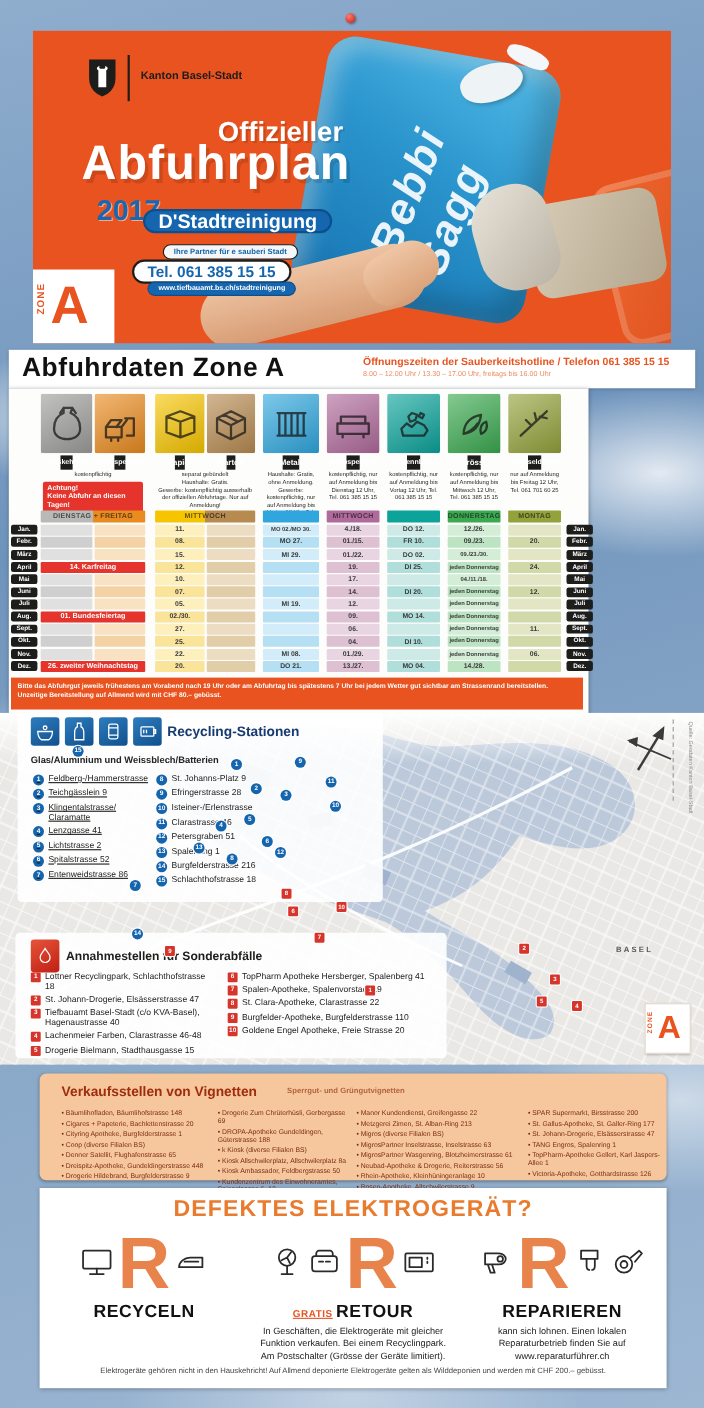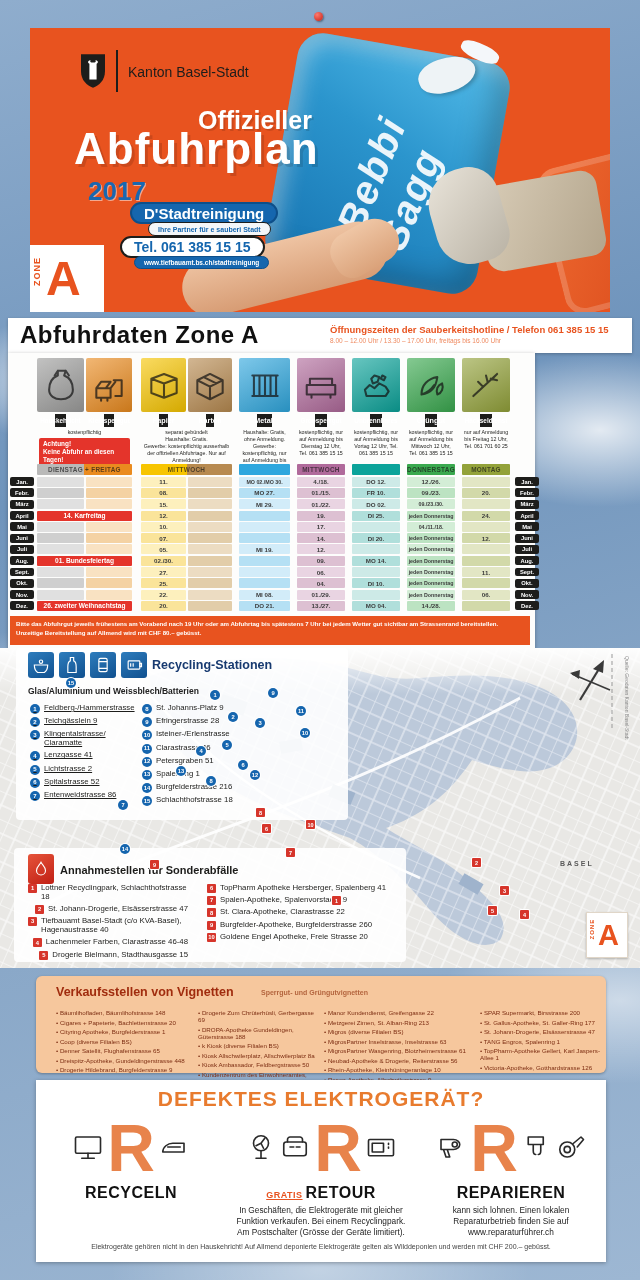--- a/index.html
+++ b/index.html
@@ -10,37 +10,37 @@
       radial-gradient(220px 110px at 600px 430px, rgba(255,255,255,.8), rgba(255,255,255,0) 70%),
       radial-gradient(200px 100px at 40px 700px, rgba(255,255,255,.5), rgba(255,255,255,0) 70%),
       radial-gradient(260px 120px at 620px 1000px, rgba(255,255,255,.55), rgba(255,255,255,0) 70%),
       radial-gradient(300px 140px at 320px 1270px, rgba(255,255,255,.4), rgba(255,255,255,0) 70%),
       linear-gradient(165deg,#8fadcd 0%,#6f94bc 35%,#86a5c6 60%,#9db7d3 100%);}
   .abs{position:absolute;}
   
   .poster{left:30px;top:28px;width:580px;height:284px;background:#e8531f;overflow:hidden;}
   .coat{left:48px;top:25px;width:30px;height:36px;color:#1d1d1b;}
   .coat-div{left:86px;top:22px;width:2px;height:42px;background:#1d1d1b;}
-  .canton{left:98px;top:36px;font-size:14px;font-weight:normal;color:#1d1d1b;}
+  .canton{left:98px;top:36px;font-size:10px;font-weight:bold;color:#1d1d1b;}
   .bag{left:250px;top:18px;width:215px;height:235px;transform:rotate(10deg);border-radius:26px;
       background:linear-gradient(205deg,#55bdea 0%,#2b95cd 45%,#1673b1 100%);
       box-shadow:inset -14px -10px 30px rgba(0,0,0,.25), inset 10px 8px 20px rgba(255,255,255,.35);}
   .bag-txt{position:absolute;color:rgba(255,255,255,.9);font-weight:bold;font-style:italic;transform:rotate(-78deg);font-size:40px;letter-spacing:2px;}
   .knot{left:388px;top:30px;width:58px;height:34px;background:#eef3f6;border-radius:45% 55% 50% 50%;transform:rotate(-18deg);box-shadow:2px 2px 4px rgba(0,0,0,.25);}
   .knot2{left:430px;top:16px;width:40px;height:16px;background:#f4f7fa;border-radius:40%;transform:rotate(24deg);}
   .glove{left:402px;top:140px;width:72px;height:96px;background:linear-gradient(140deg,#e9e4da,#b9b2a4);border-radius:36px 30px 26px 34px;transform:rotate(-16deg);}
   .cuff{left:452px;top:150px;width:120px;height:86px;background:linear-gradient(120deg,#d9cdb8,#b3a58c);border-radius:16px;transform:rotate(-10deg);}
   .sleeve{left:520px;top:128px;width:120px;height:150px;background:linear-gradient(120deg,#ef6a30,#d8481a);border-radius:20px;transform:rotate(-14deg);box-shadow:inset 0 0 0 6px rgba(255,255,255,.18);}
   .arm{left:150px;top:212px;width:210px;height:58px;background:linear-gradient(180deg,#eec3a2,#d79c74);border-radius:30px;transform:rotate(-14deg);}
   .hand{left:300px;top:196px;width:70px;height:46px;background:linear-gradient(180deg,#efc6a5,#dba37b);border-radius:20px 26px 22px 18px;transform:rotate(-30deg);}
   .t-off{left:168px;top:78px;font-size:25px;font-weight:bold;color:#fff;text-shadow:2px 2px 0 rgba(0,0,0,.12);}
   .t-abf{left:44px;top:96px;font-size:44px;font-weight:bold;color:#fff;letter-spacing:1px;text-shadow:3px 3px 0 rgba(0,0,0,.12);}
   .t-year{left:58px;top:148px;font-size:26px;font-weight:bold;color:#1a67b0;text-shadow:1px 1px 0 rgba(255,255,255,.5);}
   .pill{position:absolute;border-radius:20px;display:flex;align-items:center;justify-content:center;white-space:nowrap;}
-  .p1{left:100px;top:174px;height:18px;padding:0 12px;background:#1566ae;color:#fff;font-weight:bold;font-size:15px;border:2px solid #0d4f8a;}
+  .p1{left:100px;top:162px;height:18px;padding:0 12px;background:#1566ae;color:#fff;font-weight:bold;font-size:18px;border:2px solid #0d4f8a;}
   .p2{left:118px;top:194px;height:12px;padding:0 9px;background:#f4f6f8;color:#1566ae;font-weight:bold;font-size:7px;border:1px solid #1d1d1b;}
   .p3{left:90px;top:208px;height:18px;padding:0 12px;background:#fff;color:#1566ae;font-weight:bold;font-size:14px;border:2px solid #1d1d1b;}
   .p4{left:104px;top:228px;height:11px;padding:0 9px;background:#1566ae;color:#fff;font-weight:bold;font-size:6.5px;border:1px solid #0d4f8a;}
   .zonebox{left:30px;top:245px;width:74px;height:67px;background:#fff;display:flex;align-items:center;}
   .zoneword{transform:rotate(-90deg);font-size:9px;font-weight:bold;color:#e8531f;letter-spacing:1px;width:14px;}
   .zoneletter{font-size:48px;font-weight:bold;color:#e8531f;line-height:1;margin-left:2px;}
   .pin{left:314px;top:12px;width:9px;height:9px;border-radius:50%;background:radial-gradient(circle at 35% 30%,#ff7a6e,#c41e14);box-shadow:1px 1px 2px rgba(0,0,0,.4);}
   
   .band{left:8px;top:318px;width:624px;height:35px;background:#fff;box-shadow:0 1px 3px rgba(0,0,0,.25);}
   .band-title{left:12px;top:3px;font-size:24px;font-weight:bold;letter-spacing:.5px;color:#111;}
@@ -209,21 +209,21 @@
           </svg>
         </div>
         <div class="cat-label" style="grid-area: 2 / 13; font-size: 6.4px;">Unbrennbares</div>
         <div class="tile" style="grid-area: 1 / 15; background-color: rgb(58, 169, 79);">
           <svg viewBox="0 0 24 24" style="width:38px;height:38px">
             <g fill="none" stroke="currentColor" stroke-width="1.3" stroke-linecap="round" stroke-linejoin="round">
               <path d="M6 18c0-6 4-10 10-11-1 7-4 10-10 11zM6 18c3-1 6-3 8-6M16 18c3-1 4-4 3-7-3 1-4 4-3 7z"></path>
             </g>
           </svg>
         </div>
-        <div class="cat-label" style="grid-area: 2 / 15;">Grüngut</div>
+        <div class="cat-label" style="grid-area: 2 / 15;">Grösse</div>
         <div class="tile" style="grid-area: 1 / 17; background-color: rgb(147, 162, 58);">
           <svg viewBox="0 0 24 24" style="width:38px;height:38px">
             <g fill="none" stroke="currentColor" stroke-width="1.3" stroke-linecap="round" stroke-linejoin="round">
               <path d="M4 19 19 5M10 13l-3-3M13 10l-1-4M16 8l3-3M15 8l4 1"></path>
             </g>
           </svg>
         </div>
         <div class="cat-label" style="grid-area: 2 / 17; font-size: 6.4px;">Häckseldienst</div>
         <div class="info" style="grid-area: 3 / 3 / auto / 5;"><div>kostenpflichtig</div><div class="warn"><div>Achtung!</div><div>Keine Abfuhr an diesen Tagen!</div></div></div>
         <div class="day" style="grid-area: 4 / 3 / auto / 5; background: linear-gradient(90deg, rgb(185, 185, 184) 0px, rgb(185, 185, 184) 50%, rgb(234, 139, 31) 50%, rgb(234, 139, 31) 100%);">DIENSTAG + FREITAG</div>
@@ -502,21 +502,21 @@
           <span>Schlachthofstrasse 18</span>
         </div>
       </div>
 
     <div class="abs hazico">
       <svg viewBox="0 0 24 24" fill="none" stroke="#fff" stroke-width="1.5">
           <path d="M12 3c2 4 6 6 6 11a6 6 0 0 1-12 0c0-5 4-7 6-11z"></path>
         </svg>
     </div>
     <div class="abs stitle">Annahmestellen für Sonderabfälle</div>
-    <div class="rlist" style="left:28px;top:236px;width:160px;align-items:flex-end;">
+    <div class="rlist" style="left:28px;top:236px;width:160px;">
         <div class="ritem">
           <span class="badge-r">1</span>
           <span>Lottner Recyclingpark, Schlachthofstrasse 18</span>
         </div>
         <div class="ritem">
           <span class="badge-r">2</span>
           <span>St. Johann-Drogerie, Elsässerstrasse 47</span>
         </div>
         <div class="ritem">
           <span class="badge-r">3</span>
@@ -539,21 +539,21 @@
         <div class="ritem">
           <span class="badge-r">7</span>
           <span>Spalen-Apotheke, Spalenvorstadt 19</span>
         </div>
         <div class="ritem">
           <span class="badge-r">8</span>
           <span>St. Clara-Apotheke, Clarastrasse 22</span>
         </div>
         <div class="ritem">
           <span class="badge-r">9</span>
-          <span>Burgfelder-Apotheke, Burgfelderstrasse 260</span>
+          <span>Burgfelder-Apotheke, Burgfelderstrasse 110</span>
         </div>
         <div class="ritem">
           <span class="badge-r">10</span>
           <span>Goldene Engel Apotheke, Freie Strasse 20</span>
         </div>
       </div>
 
     <div class="abs basel">BASEL</div>
     <div class="abs mapzone">
       <span class="zoneword">ZONE</span>

